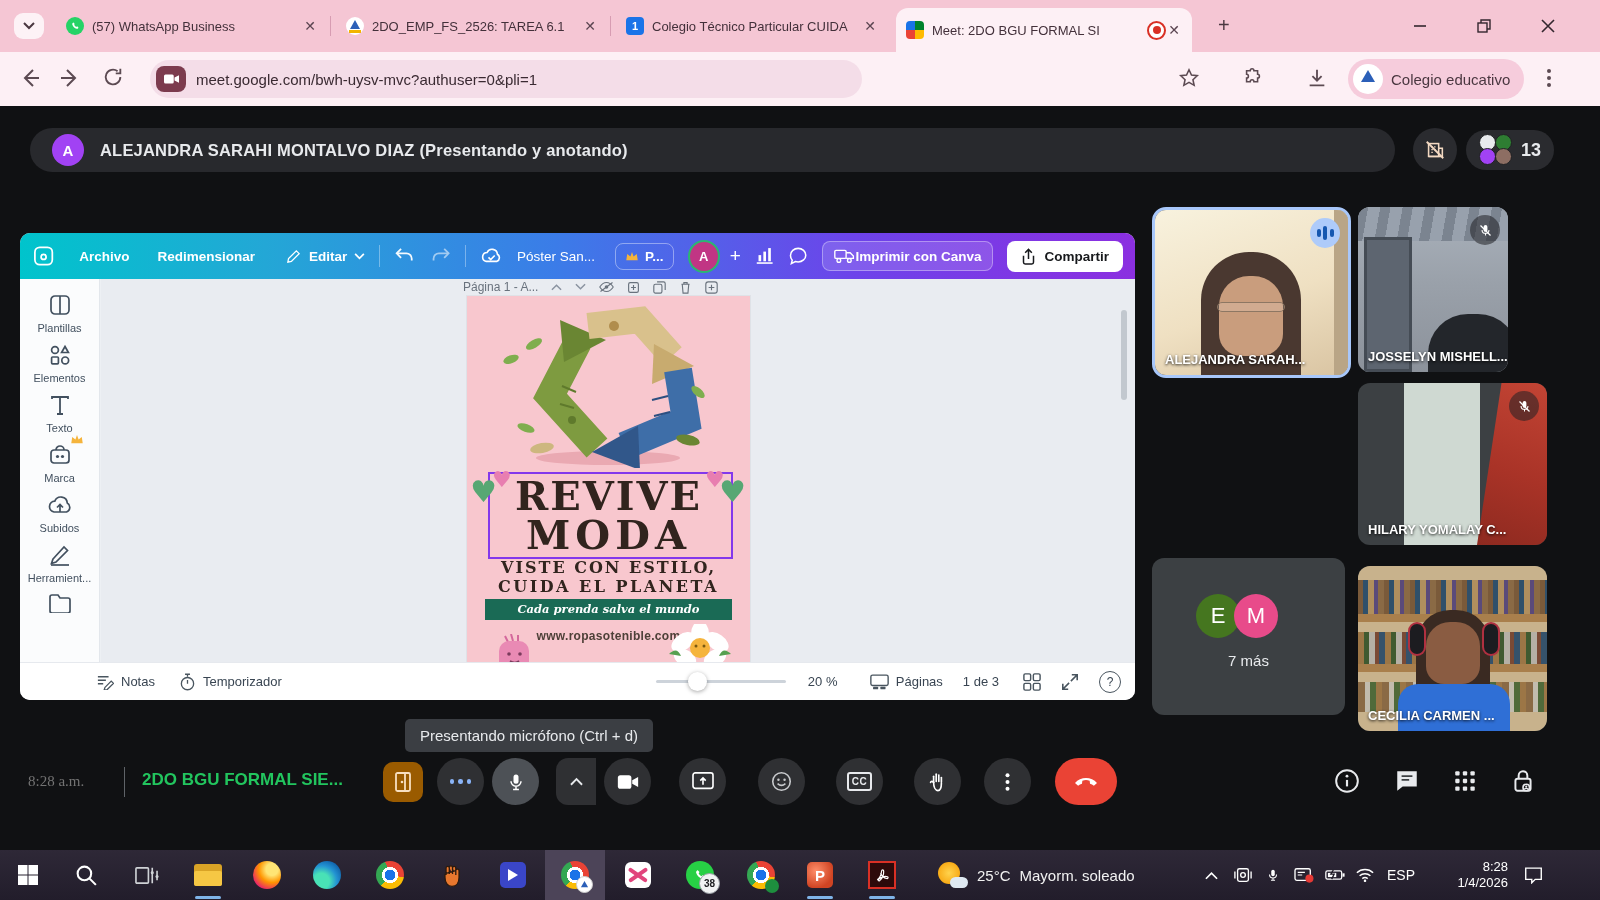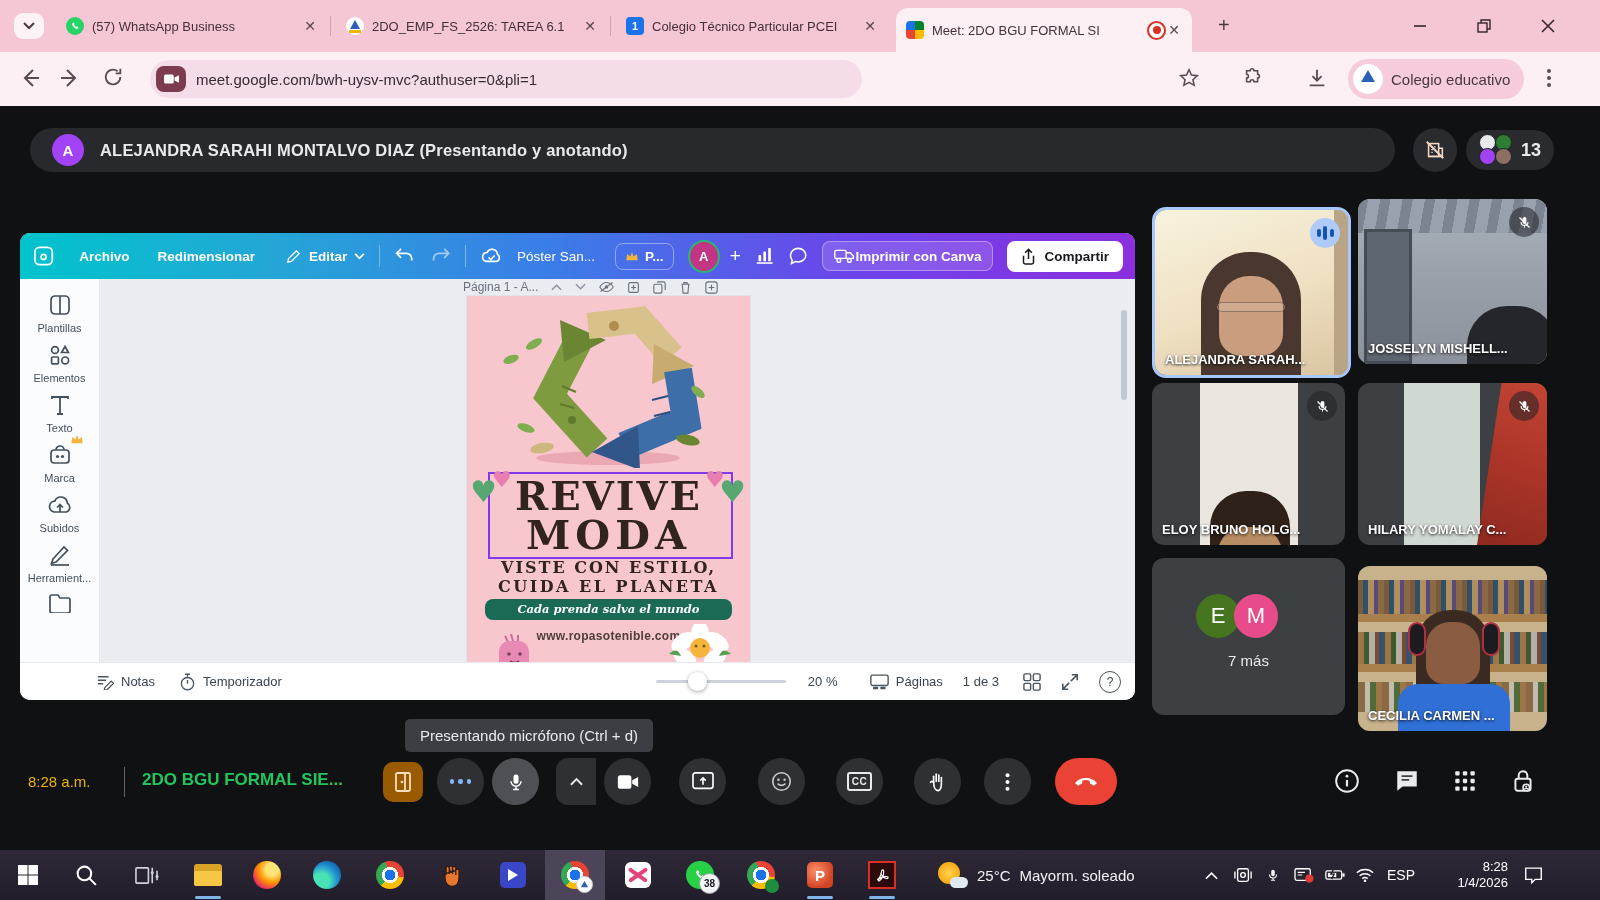--- a/index.html
+++ b/index.html
@@ -54,21 +54,21 @@
   .tile .nm{position:absolute;left:10px;bottom:8px;color:#fff;font-size:13px;font-weight:bold;text-shadow:0 1px 3px rgba(0,0,0,.9);white-space:nowrap;z-index:5;}
   .micoff{position:absolute;top:8px;right:8px;width:30px;height:30px;border-radius:50%;background:rgba(32,33,36,.55);display:flex;align-items:center;justify-content:center;z-index:5;}
   #tile-1{border:3px solid #a8c7fa;border-radius:14px;}
   .speakind{position:absolute;top:8px;right:8px;width:30px;height:30px;border-radius:50%;background:#aecbfa;display:flex;align-items:center;justify-content:center;gap:2.5px;z-index:5;}
   .speakind i{display:block;width:4px;border-radius:2px;background:#1557b0;}
 
   #tooltip{position:absolute;left:405px;top:613px;background:#3b3e43;border-radius:5px;color:#e8eaed;font-size:15px;padding:8px 15px;}
 
   
   #ctlbar{position:absolute;left:0;top:649px;width:1600px;height:64px;}
-  #ctl-time{position:absolute;left:28px;top:18px;color:#eab308;font-size:15px;}
+  #ctl-time{position:absolute;left:28px;top:18px;color:#737373;font-size:15px;font-family:Liberation Serif, serif;}
   #ctl-div{position:absolute;left:124px;top:12px;width:1px;height:30px;background:#5f6368;}
   #ctl-name{position:absolute;left:142px;top:15px;color:#22c55e;font-size:17px;font-weight:bold;white-space:nowrap;}
   #door-btn{position:absolute;left:383px;top:7px;width:40px;height:40px;border-radius:10px;background:#9a5b00;display:flex;align-items:center;justify-content:center;}
   .cbtn{position:absolute;top:3px;width:47px;height:47px;border-radius:50%;background:#2f3033;display:flex;align-items:center;justify-content:center;}
   .dots3{display:flex;gap:4px;}
   .dots3 i{width:4.5px;height:4.5px;border-radius:50%;background:#8ab4f8;}
   #endcall{position:absolute;left:1055px;top:3px;width:62px;height:47px;border-radius:24px;background:#ea4335;display:flex;align-items:center;justify-content:center;}
   .rightic{position:absolute;top:13px;color:#e8eaed;}
   .ccbox{border:2px solid #e8eaed;border-radius:3px;color:#e8eaed;font-size:10px;font-weight:bold;padding:2px 3px;letter-spacing:.5px;}
 
@@ -95,21 +95,21 @@
   
   #poster{position:absolute;left:447px;top:63px;width:283px;height:366px;background:#f8c7ce;overflow:hidden;box-shadow:0 0 0 1px rgba(0,0,0,.04);}
   #poster .ttl{font-family:"DejaVu Serif","Liberation Serif",serif;font-weight:bold;color:#31241e;text-align:center;line-height:1.0;}
   #sel-box{position:absolute;left:21px;top:176px;width:241px;height:83px;border:2px solid #8338ec;}
   #rev1{position:absolute;left:0;top:180px;width:283px;font-size:40px;letter-spacing:2px;}
   #rev2{position:absolute;left:0;top:219px;width:283px;font-size:40px;letter-spacing:5px;}
   .heart{position:absolute;font-size:0;line-height:0;}
   .heart b{font-family:"DejaVu Sans",sans-serif;font-weight:normal;font-style:normal;}
   #sub1{position:absolute;left:0;top:264px;width:283px;font-size:16px;letter-spacing:2px;}
   #sub2{position:absolute;left:0;top:283px;width:283px;font-size:16px;letter-spacing:2.5px;}
-  #ribbon{position:absolute;left:18px;top:303px;width:247px;height:21px;border-radius:8px;background:#1a6a55;color:#fff;
+  #ribbon{position:absolute;left:18px;top:303px;width:247px;height:21px;border-radius:0;background:#1a6a55;color:#fff;
     font-family:"DejaVu Serif","Liberation Serif",serif;font-style:italic;font-weight:bold;font-size:11.5px;text-align:center;line-height:21px;}
   #website{position:absolute;left:0;top:333px;width:283px;text-align:center;font-size:12px;font-weight:bold;color:#4e4038;letter-spacing:.3px;}
 
   #cv-footer{position:absolute;left:0;bottom:0;width:100%;height:38px;background:#fff;border-top:1px solid #e6e9ee;display:flex;align-items:center;padding:0 14px;box-sizing:border-box;color:#394552;font-size:13px;gap:8px;z-index:11;}
   #zoomslider{width:130px;height:3px;border-radius:2px;background:#cdd3da;position:relative;}
   #zoomslider .th{position:absolute;left:25%;top:-8px;width:19px;height:19px;border-radius:50%;background:#fff;box-shadow:0 1px 4px rgba(0,0,0,.35);}
 
   
   #taskbar{position:absolute;left:0;top:850px;width:1600px;height:50px;background:linear-gradient(180deg,#2e2837,#221d2b);}
   .tslot{position:absolute;top:0;width:48px;height:50px;display:flex;align-items:center;justify-content:center;}
@@ -159,21 +159,21 @@
   </div>
   <div class="tabsep" style="left:330px"></div>
   <div class="tab" style="left:336px">
     <span class="fav school-fav"></span>
     <span class="ttl">2DO_EMP_FS_2526: TAREA 6.1</span>
     <span class="x">✕</span>
   </div>
   <div class="tabsep" style="left:610px"></div>
   <div class="tab" style="left:616px">
     <span class="fav cal-fav">1</span>
-    <span class="ttl">Colegio Técnico Particular PCEI</span>
+    <span class="ttl">Colegio Técnico Particular CUIDA</span>
     <span class="x">✕</span>
   </div>
   <div class="tab active" style="left:896px;width:296px">
     <span class="fav meet-fav"></span>
     <span class="ttl">Meet: 2DO BGU FORMAL SI</span>
     <span class="recbadge"></span>
     <span class="x">✕</span>
   </div>
   <div id="newtab-btn">+</div>
   <div class="winctl" style="left:1406px">
@@ -279,48 +279,35 @@
     <div style="position:absolute;left:64px;top:66px;width:64px;height:80px;border-radius:30px 30px 22px 22px;background:#c99d7d"></div>
     <div style="position:absolute;left:62px;top:92px;width:68px;height:10px;border:1.5px solid #8d7763;border-radius:5px;box-sizing:border-box;background:rgba(255,255,255,.15)"></div>
     <div class="speakind">
         <i style="height:8px"></i>
         <i style="height:14px"></i>
         <i style="height:8px"></i>
       </div>
     <span class="nm">ALEJANDRA SARAH...</span>
   </div>
 
-  <div class="tile" style="left:1358px;top:93px;width:189px;height:165px">
+  <div class="tile" style="left:1358px;top:101px;width:150px;height:165px">
     <div style="position:absolute;inset:0;background:linear-gradient(180deg,#aab2bc 0%,#9aa1aa 45%,#8c929b 100%)"></div>
     <div style="position:absolute;left:0;top:0;width:100%;height:34px;background:repeating-linear-gradient(100deg,#7b8490 0 10px,#98a1ad 10px 22px)"></div>
     <div style="position:absolute;left:6px;top:30px;width:48px;height:135px;background:#5d6570;box-shadow:inset 0 0 0 3px #454c55"></div>
     <div style="position:absolute;right:-10px;bottom:-12px;width:90px;height:70px;border-radius:40px 40px 0 0;background:#23262b"></div>
     <div class="micoff">
       <svg width="15" height="15" viewBox="0 0 24 24">
           <path d="M12 3a3 3 0 0 1 3 3v5a3 3 0 0 1-6 0V6a3 3 0 0 1 3-3z" fill="#fff"></path>
           <path d="M6.5 11a5.5 5.5 0 0 0 11 0M12 16.5V20" stroke="#fff" stroke-width="1.7" fill="none"></path>
           <path d="M4 4l16 16" stroke="#fff" stroke-width="2"></path>
         </svg>
     </div>
     <span class="nm">JOSSELYN MISHELL...</span>
   </div>
 
-  <div class="tile" style="left:1152px;top:277px;width:193px;height:162px">
-    <div style="position:absolute;left:48px;top:0;width:98px;height:100%;background:#eae6df"></div>
-    <div style="position:absolute;left:58px;bottom:-26px;width:80px;height:80px;border-radius:36px 36px 0 0;background:#2e2119"></div>
-    <div style="position:absolute;left:66px;bottom:-34px;width:64px;height:52px;border-radius:26px 26px 0 0;background:#b98d63"></div>
-    <div class="micoff">
-      <svg width="15" height="15" viewBox="0 0 24 24">
-          <path d="M12 3a3 3 0 0 1 3 3v5a3 3 0 0 1-6 0V6a3 3 0 0 1 3-3z" fill="#fff"></path>
-          <path d="M6.5 11a5.5 5.5 0 0 0 11 0M12 16.5V20" stroke="#fff" stroke-width="1.7" fill="none"></path>
-          <path d="M4 4l16 16" stroke="#fff" stroke-width="2"></path>
-        </svg>
-    </div>
-    <span class="nm">ELOY BRUNO HOLG...</span>
-  </div>
 
   <div class="tile" style="left:1358px;top:277px;width:189px;height:162px">
     <div style="position:absolute;left:46px;top:0;width:76px;height:100%;background:#cfd9d2"></div>
     <div style="position:absolute;right:0;top:0;width:70px;height:100%;background:linear-gradient(200deg,#c24434 0%,#a93327 55%,#8e2a20 100%);clip-path:polygon(35% 0,100% 0,100% 100%,0 100%)"></div>
     <div class="micoff">
       <svg width="15" height="15" viewBox="0 0 24 24">
           <path d="M12 3a3 3 0 0 1 3 3v5a3 3 0 0 1-6 0V6a3 3 0 0 1 3-3z" fill="#fff"></path>
           <path d="M6.5 11a5.5 5.5 0 0 0 11 0M12 16.5V20" stroke="#fff" stroke-width="1.7" fill="none"></path>
           <path d="M4 4l16 16" stroke="#fff" stroke-width="2"></path>
         </svg>

